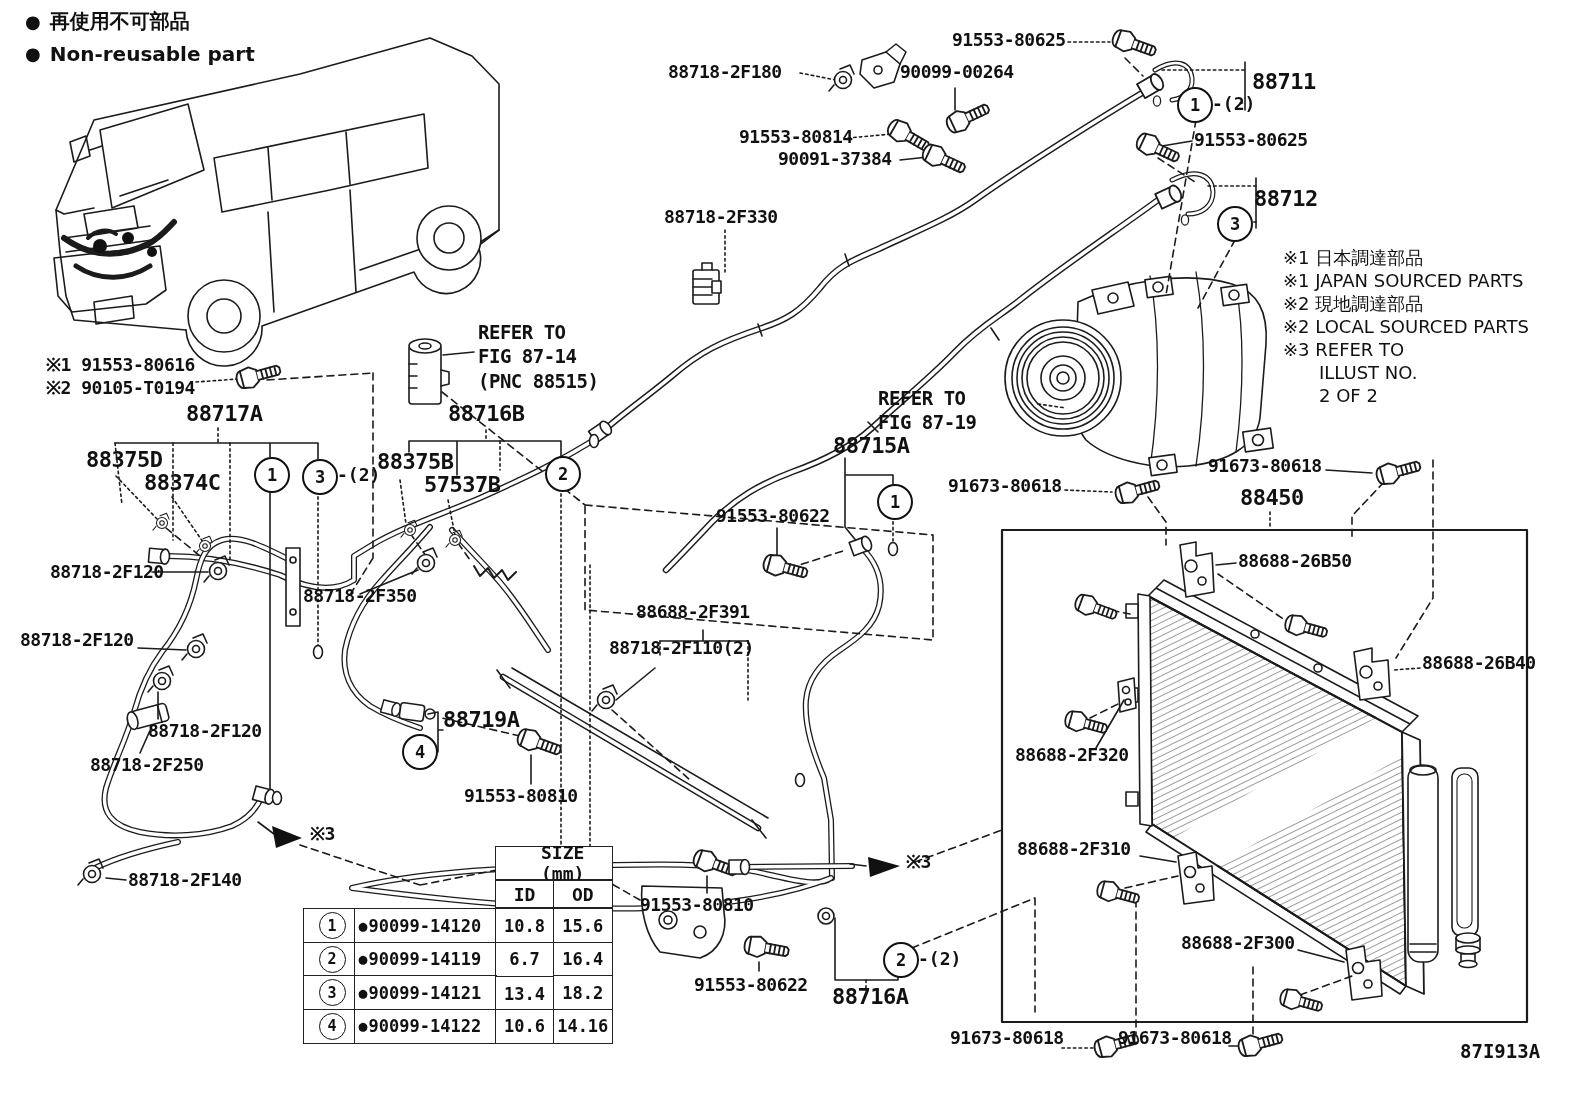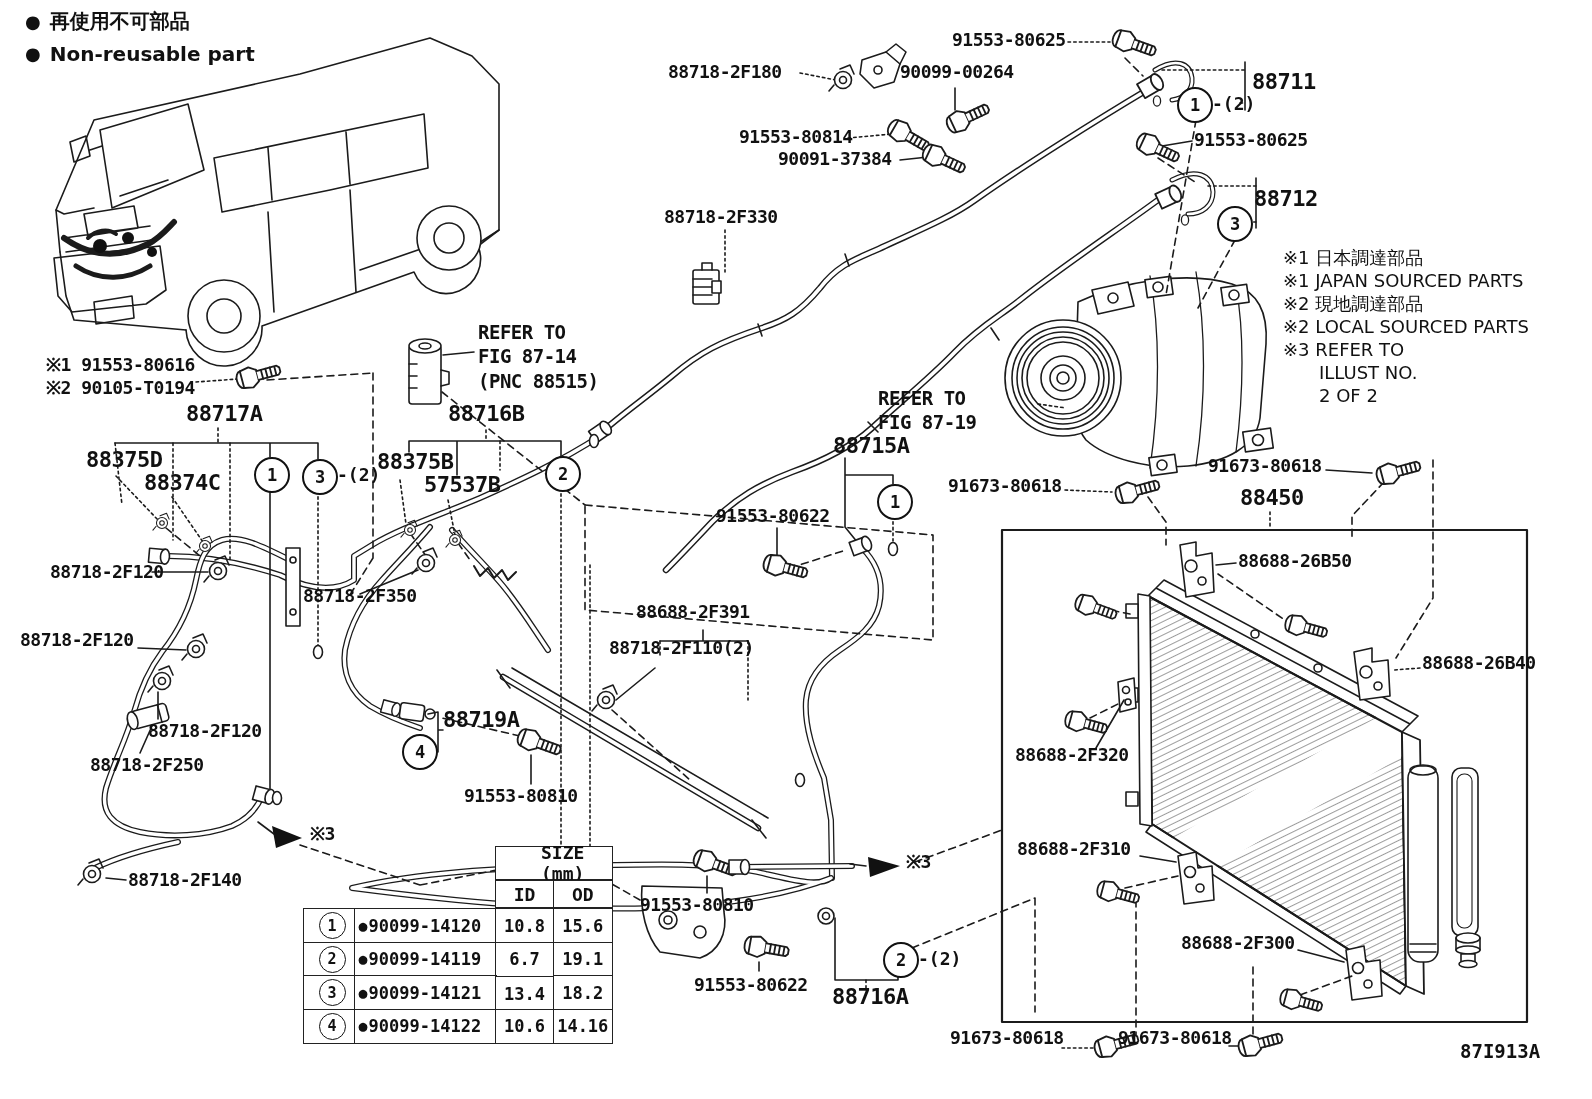--- a/index.html
+++ b/index.html
@@ -475,21 +475,21 @@
     <div class="st-cell ctr" style="left:249.5px;top:62px;width:60.5px;height:35px;">15.6</div>
 
     <div class="st-cell ctr" style="left:0;top:95.5px;width:52px;height:35px;">
         <span class="tcallout">2</span>
       </div>
     <div class="st-cell" style="left:50.5px;top:95.5px;width:143px;height:35px;">
         <span class="tbullet">●</span>
         <span>90099-14119</span>
       </div>
     <div class="st-cell ctr" style="left:192px;top:95.5px;width:59px;height:35px;">6.7</div>
-    <div class="st-cell ctr" style="left:249.5px;top:95.5px;width:60.5px;height:35px;">19.1</div>
+    <div class="st-cell ctr" style="left:249.5px;top:95.5px;width:60.5px;height:35px;">16.4</div>
 
     <div class="st-cell ctr" style="left:0;top:129px;width:52px;height:35px;">
         <span class="tcallout">3</span>
       </div>
     <div class="st-cell" style="left:50.5px;top:129px;width:143px;height:35px;">
         <span class="tbullet">●</span>
         <span>90099-14121</span>
       </div>
     <div class="st-cell ctr" style="left:192px;top:130px;width:59px;height:35px;">13.4</div>
     <div class="st-cell ctr" style="left:249.5px;top:129px;width:60.5px;height:35px;">18.2</div>

